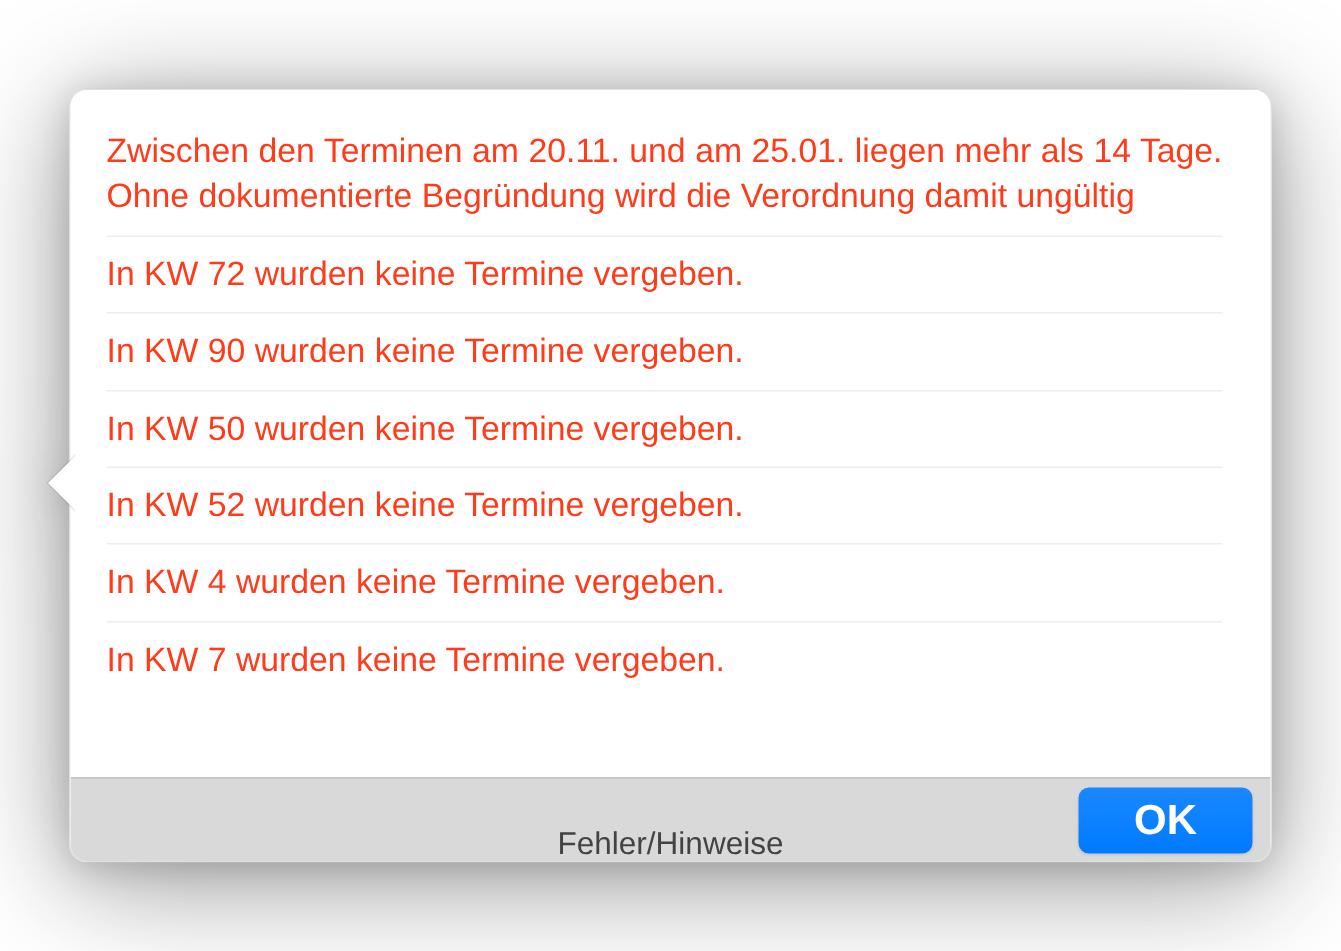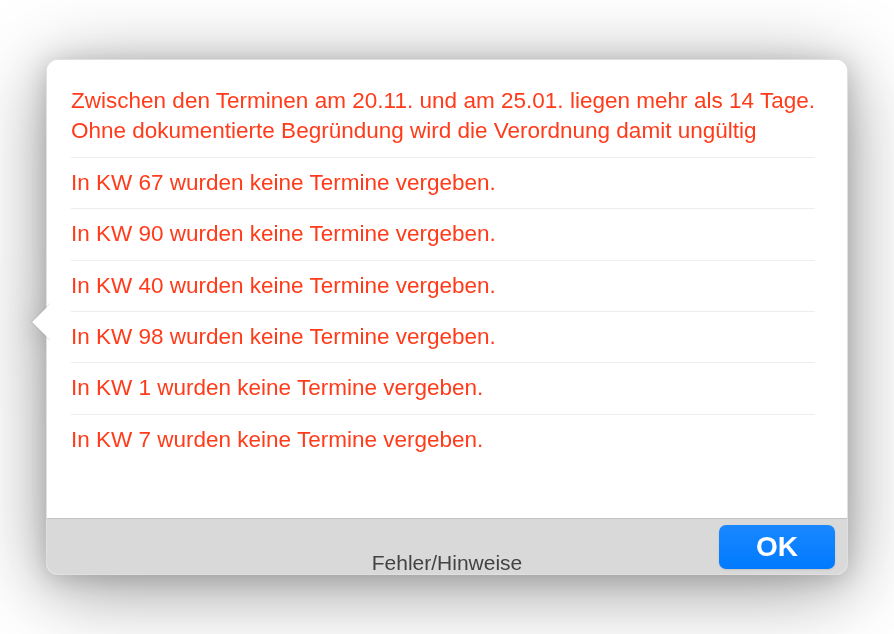--- a/index.html
+++ b/index.html
@@ -129,25 +129,25 @@
   </style>
 </head>
 <body>
 
 <div class="popover-wrapper">
   <div class="arrow-border"></div>
   <div class="arrow"></div>
   <div class="popover">
     <div class="content">
       <div class="message-item first">Zwischen den Terminen am 20.11. und am 25.01. liegen mehr als 14 Tage. Ohne dokumentierte Begründung wird die Verordnung damit ungültig</div>
-      <div class="message-item">In KW 67 wurden keine Termine vergeben.</div>
+      <div class="message-item">In KW 72 wurden keine Termine vergeben.</div>
       <div class="message-item">In KW 90 wurden keine Termine vergeben.</div>
-      <div class="message-item">In KW 40 wurden keine Termine vergeben.</div>
-      <div class="message-item">In KW 98 wurden keine Termine vergeben.</div>
-      <div class="message-item">In KW 1 wurden keine Termine vergeben.</div>
+      <div class="message-item">In KW 50 wurden keine Termine vergeben.</div>
+      <div class="message-item">In KW 52 wurden keine Termine vergeben.</div>
+      <div class="message-item">In KW 4 wurden keine Termine vergeben.</div>
       <div class="message-item">In KW 7 wurden keine Termine vergeben.</div>
     </div>
     <div class="footer">
       <span class="footer-label">Fehler/Hinweise</span>
       <button class="ok-button">OK</button>
     </div>
   </div>
 </div>
 
 </body></html>

